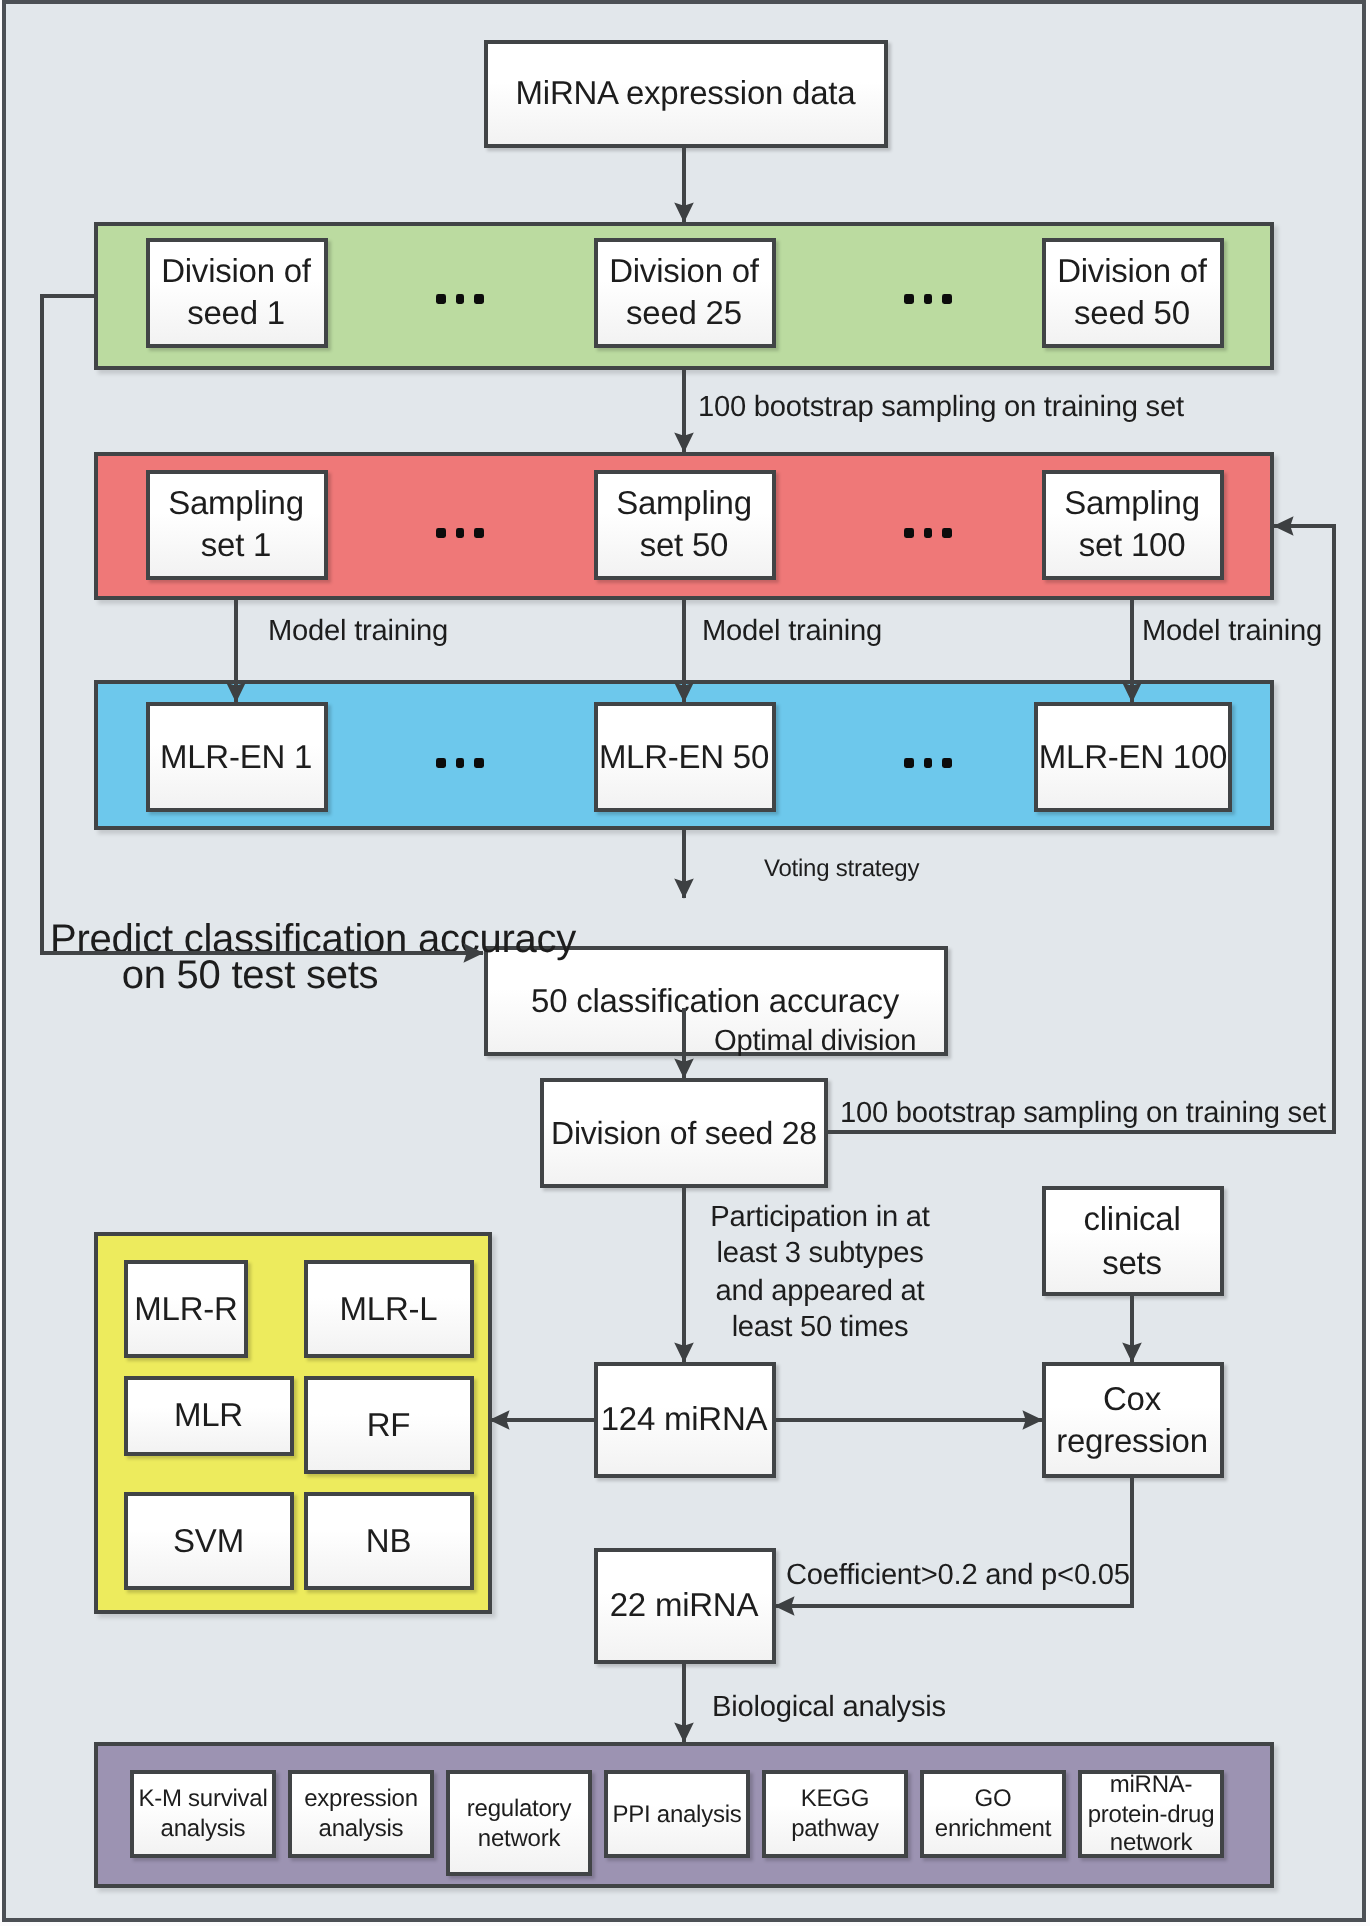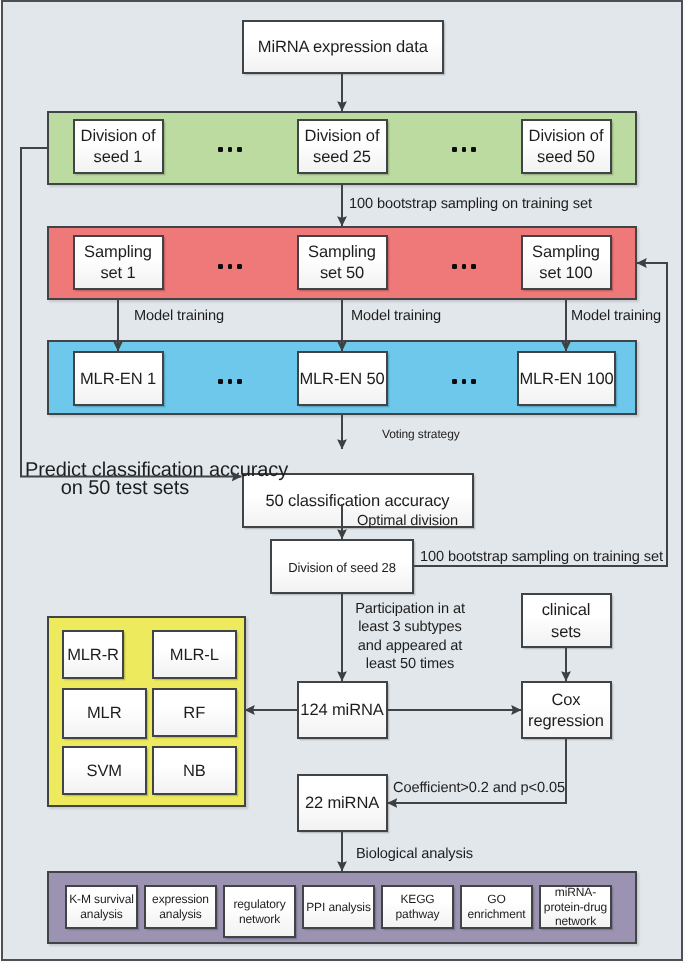--- a/index.html
+++ b/index.html
@@ -170,21 +170,21 @@
   </div>
 
   <div class="lbl ctr" style="left:25px;top:461px;width:200px;font-size:20px;">
     <span class="ln">Predict classification accuracy</span><br>
     <span class="ln">on 50 test sets</span>
   </div>
 
   <div class="lbl" style="left:357px;top:512px;font-size:14.6px;">
     <span>Optimal division</span></div>
 
-  <div class="node" style="left:270px;top:539px;width:144px;height:55px;font-size:13px;">
+  <div class="node" style="left:270px;top:539px;width:144px;height:55px;font-size:16px;">
     <span class="lines">
         <span class="ln">Division of seed 28</span>
       </span>
   </div>
 
   <div class="lbl" style="left:420px;top:548px;font-size:14.6px;">
     <span>100 bootstrap sampling on training set</span></div>
 
   <div class="lbl ctr" style="left:330px;top:600px;width:160px;font-size:14.6px;">
     <span class="ln">Participation in at</span><br>
@@ -204,21 +204,21 @@
   <div class="node" style="left:62px;top:629.5px;width:62px;height:49.5px;font-size:16.5px;">
     <span class="lines">
         <span class="ln">MLR-R</span>
       </span>
     </div>
   <div class="node" style="left:152px;top:629.5px;width:84.5px;height:49.5px;font-size:16.5px;">
     <span class="lines">
         <span class="ln">MLR-L</span>
       </span>
     </div>
-  <div class="node" style="left:62px;top:687.5px;width:84.5px;height:51px;font-size:16.5px;">
+  <div class="node" style="left:62px;top:687.5px;width:84.5px;height:40px;font-size:16.5px;">
     <span class="lines">
         <span class="ln">MLR</span>
       </span>
     </div>
   <div class="node" style="left:152px;top:687.5px;width:84.5px;height:49.5px;font-size:16.5px;">
     <span class="lines">
         <span class="ln">RF</span>
       </span>
     </div>
   <div class="node" style="left:62px;top:745.5px;width:84.5px;height:49.5px;font-size:16.5px;">

